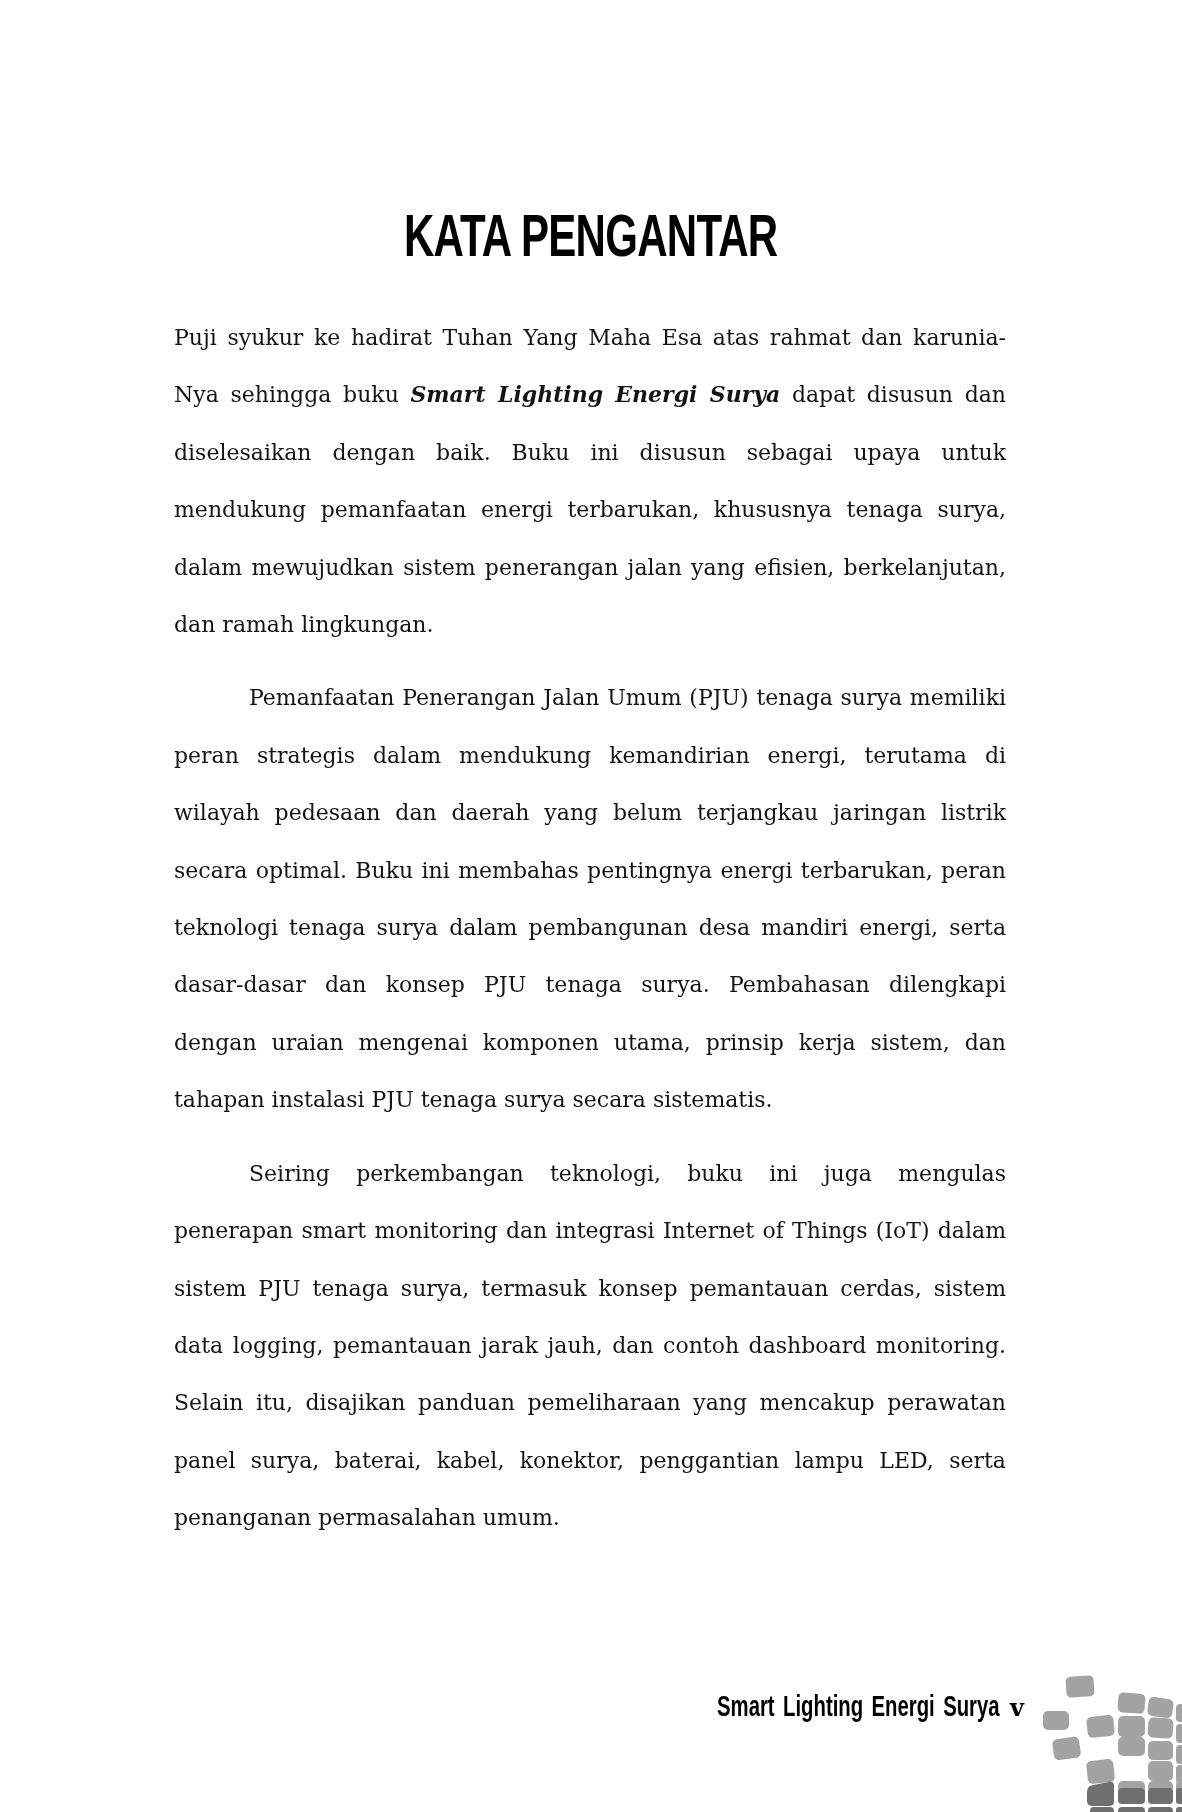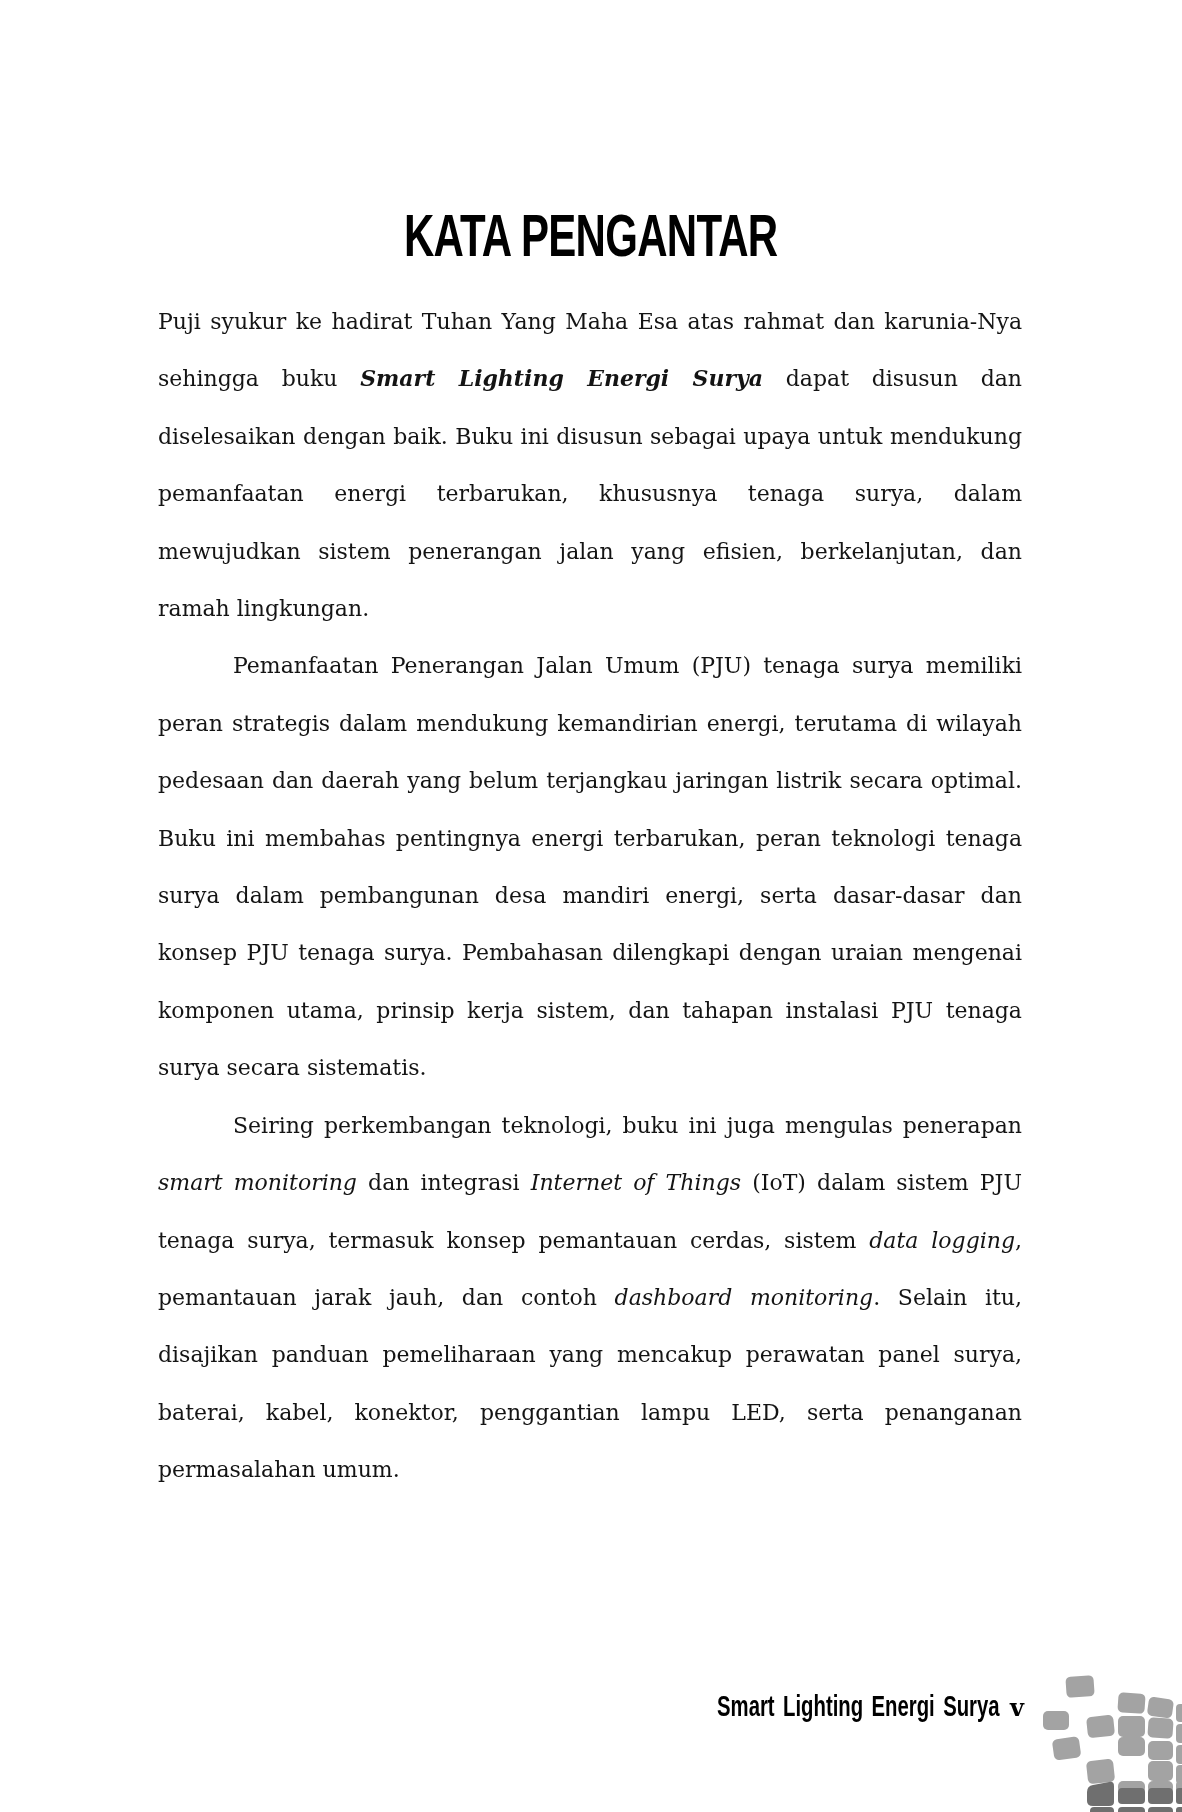--- a/index.html
+++ b/index.html
@@ -41,36 +41,35 @@
       left: 158px;
       top: 293px;
       width: 864px;
       font-family: "DejaVu Serif", serif;
       font-size: 22px;
       line-height: 57.4px;
       color: #141414;
       text-align: justify;
     }
     .body-text p {
-      margin: 0;
+      margin: 16px;
       text-indent: 75px;
       text-align: justify;
     }
     .body-text p.first {
       text-indent: 0;
     }
     .body-text p.last-open {
       text-align-last: justify;
     }
     .bi {
       font-weight: bold;
       font-style: italic;
     }
     .it {
-      font-style: italic;
     }
     .footer {
       position: absolute;
       top: 1690px;
       left: 700px;
       width: 324px;
       height: 34px;
       display: flex;
       align-items: baseline;
       justify-content: flex-end;

